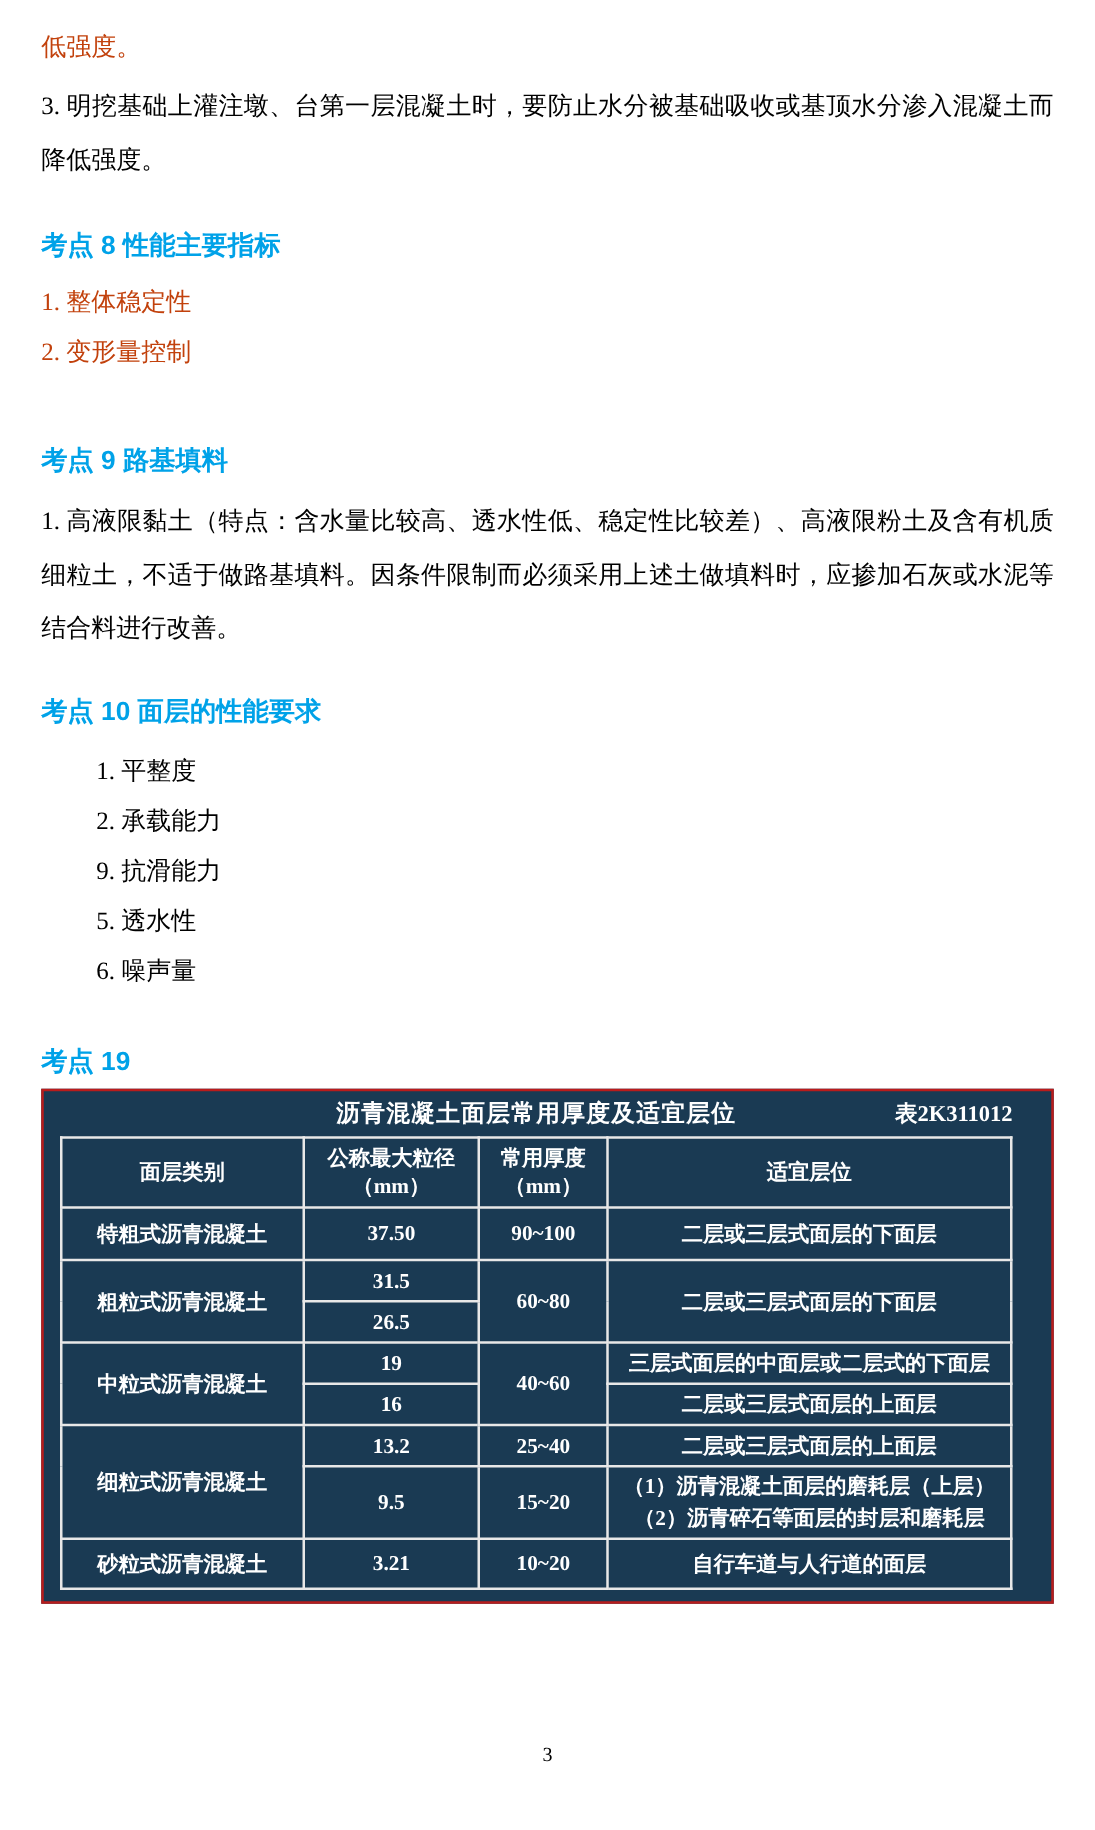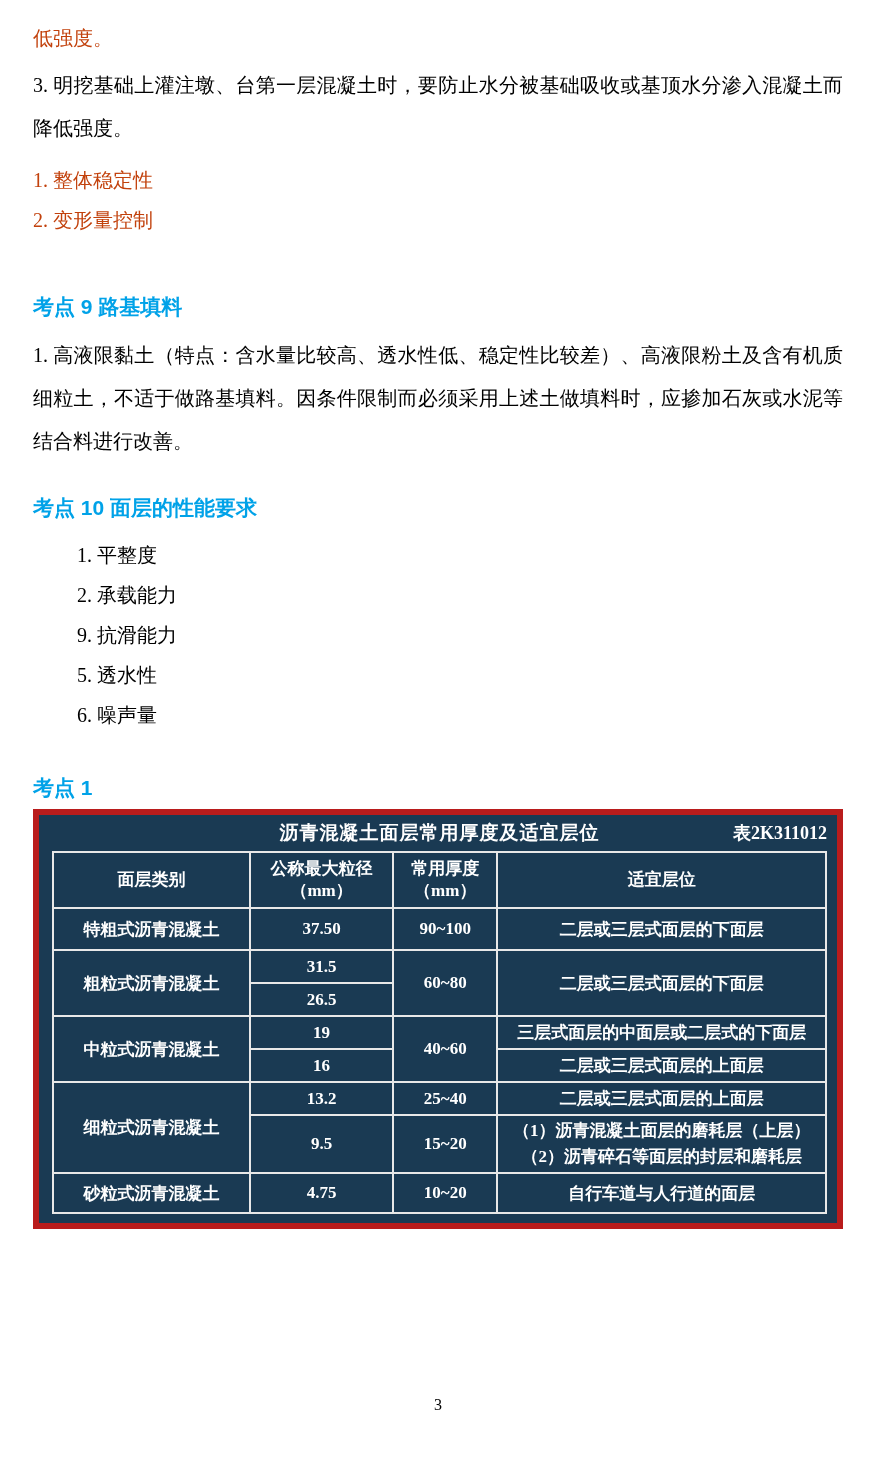--- a/index.html
+++ b/index.html
@@ -33,22 +33,22 @@
   #kd9-body { margin-top: 12px; }
   #kd10-title { margin-top: 30px; }
   #kd10-items { margin-top: 12px; margin-left: 44px; }
   #kd11-title { margin-top: 38px; }
 
   
   .table-card {
     margin-top: 6px;
     width: 810px;
     background: #1a3a53;
-    border: 6px solid #b91c1c;
-    padding: 0 10px 9px 13px;
+    border: 2px solid #b91c1c;
+    padding: 0 31px 9px 13px;
     color: #ffffff;
   }
   .table-title-row {
     display: grid;
     grid-template-columns: 1fr auto 1fr;
     align-items: center;
     height: 36px;
     font-weight: bold;
   }
   .tbl-title { grid-column: 2; font-size: 19px; letter-spacing: 1px; }
@@ -87,38 +87,39 @@
 </style>
 </head>
 <body>
 
 <div class="page">
 
   <p class="body-text tail red">低强度。</p>
 
   <p class="body-text" id="item3">3. 明挖基础上灌注墩、台第一层混凝土时，要防止水分被基础吸收或基顶水分渗入混凝土而降低强度。</p>
 
+  <h2 class="kd" id="kd8-title">考点 8 性能主要指标</h2>
   <div id="kd8-items">
     <p class="list-item red">1. 整体稳定性</p>
     <p class="list-item red">2. 变形量控制</p>
   </div>
 
   <h2 class="kd" id="kd9-title">考点 9 路基填料</h2>
   <p class="body-text" id="kd9-body">1. 高液限黏土（特点：含水量比较高、透水性低、稳定性比较差）、高液限粉土及含有机质细粒土，不适于做路基填料。因条件限制而必须采用上述土做填料时，应掺加石灰或水泥等结合料进行改善。</p>
 
   <h2 class="kd" id="kd10-title">考点 10 面层的性能要求</h2>
   <div id="kd10-items">
     <p class="list-item">1. 平整度</p>
     <p class="list-item">2. 承载能力</p>
     <p class="list-item">9. 抗滑能力</p>
     <p class="list-item">5. 透水性</p>
     <p class="list-item">6. 噪声量</p>
   </div>
 
-  <h2 class="kd" id="kd11-title">考点 1</h2>
+  <h2 class="kd" id="kd11-title">考点 19</h2>
 
   <div class="table-card">
     <div class="table-title-row">
       <span class="tbl-title">沥青混凝土面层常用厚度及适宜层位</span>
       <span class="tbl-ref">表2K311012</span>
     </div>
     <table class="tbl">
       <colgroup>
         <col style="width:25.5%">
           <col style="width:18.5%">
@@ -171,21 +172,21 @@
         <td>9.5</td>
         <td>15~20</td>
         <td class="pos">
           <span class="ln">（1）沥青混凝土面层的磨耗层（上层）</span>
           <span class="ln">（2）沥青碎石等面层的封层和磨耗层</span>
         </td>
       </tr>
 
       <tr class="r-last">
         <td>砂粒式沥青混凝土</td>
-        <td>4.75</td>
+        <td>3.21</td>
         <td>10~20</td>
         <td class="pos">自行车道与人行道的面层</td>
       </tr>
     </tbody>
       </table>
   </div>
 
   <div class="page-number">3</div>
 </div>
 

